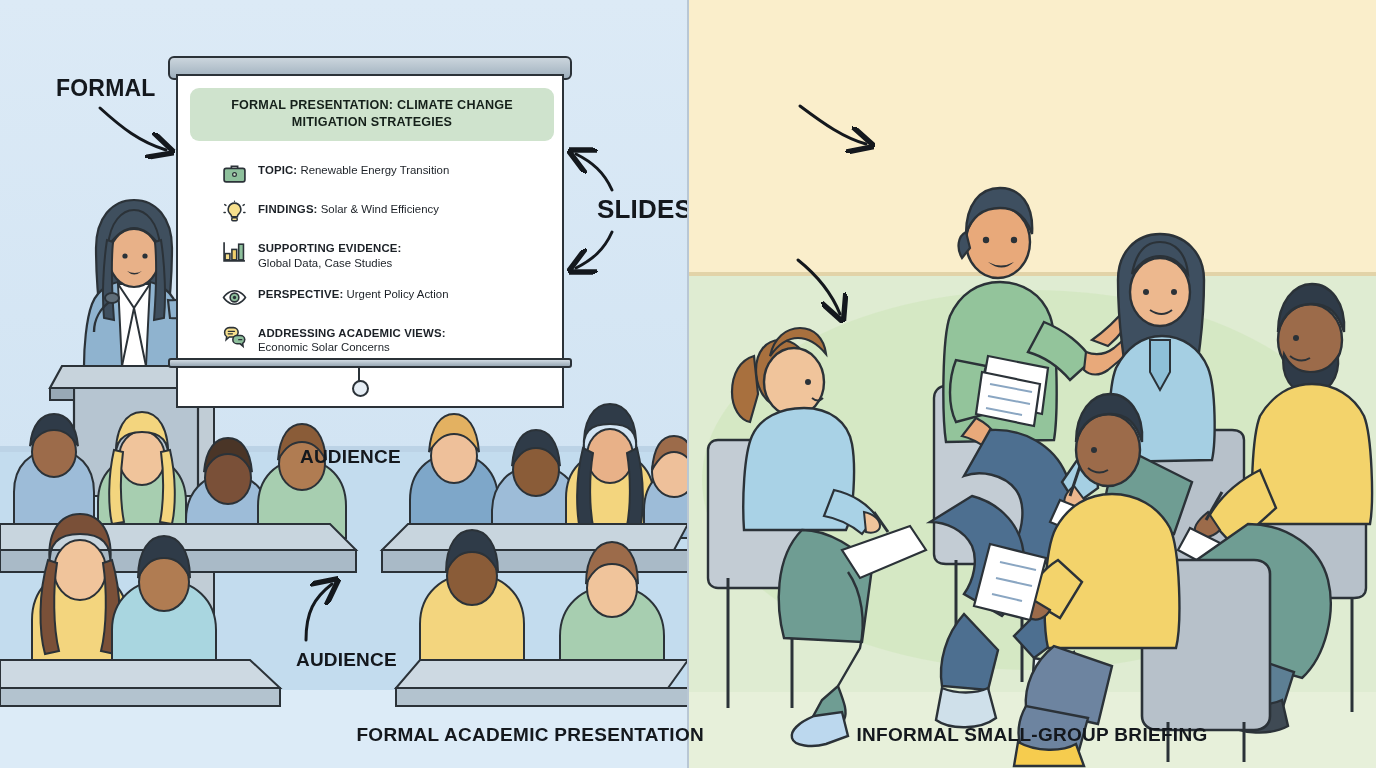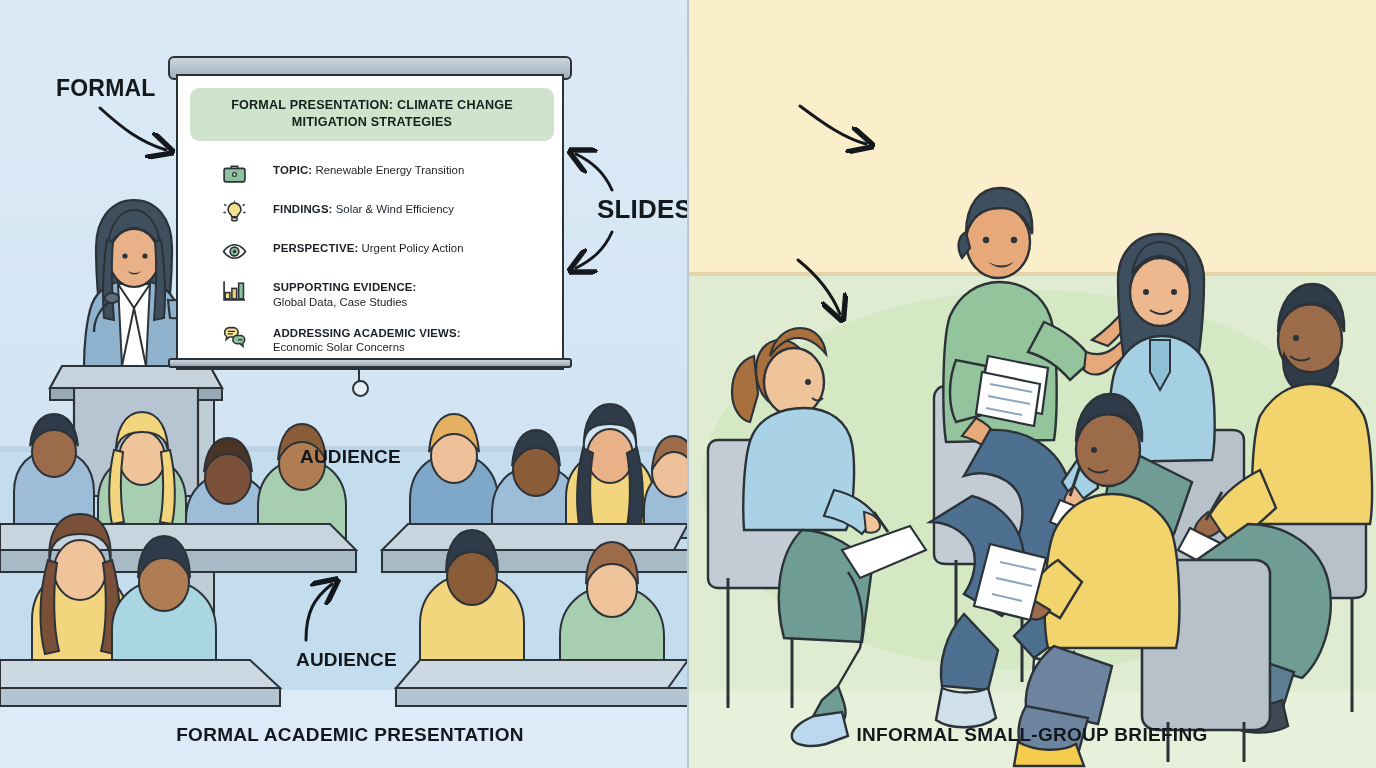--- a/index.html
+++ b/index.html
@@ -15,40 +15,40 @@
   
   .anno{position:absolute;font-weight:bold;color:#14181d;letter-spacing:.2px;
         font-family:"Liberation Sans",sans-serif;line-height:1.05;white-space:pre-line;}
   #label-formal{left:56px;top:76px;font-size:23px;}
   #label-slides{left:597px;top:196px;font-size:26px;}
   #label-audience-top{left:300px;top:447px;font-size:19px;}
   #label-audience-bottom{left:296px;top:650px;font-size:19px;}
 
   .caption{position:absolute;bottom:22px;font-size:19px;font-weight:bold;color:#14181d;
            width:688px;text-align:center;letter-spacing:.3px;}
-  #caption-left{left:6px;}
+  #caption-left{left:16px;text-align:right;}
   #caption-right{left:688px;}
 
   
-  #projector{position:absolute;left:176px;top:74px;width:388px;height:296px;
+  #projector{position:absolute;left:176px;top:74px;width:388px;height:334px;
              background:#ffffff;border:2px solid #2b3238;box-sizing:border-box;}
   #projector-roller{position:absolute;left:168px;top:56px;width:404px;height:24px;
              background:linear-gradient(#cbd5dd,#9fb0bd);border:2px solid #2b3238;border-radius:6px;box-sizing:border-box;}
   #projector-bar{position:absolute;left:168px;top:358px;width:404px;height:10px;
              background:linear-gradient(#cfd9e1,#98a8b5);border:2px solid #2b3238;border-radius:3px;box-sizing:border-box;}
   #projector-ring{position:absolute;left:352px;top:380px;width:13px;height:13px;border:2px solid #2b3238;
              border-radius:50%;background:#e6eef5;}
   #projector-ringline{position:absolute;left:358px;top:367px;width:2px;height:15px;background:#2b3238;}
 
   #slide-title{position:absolute;left:12px;top:12px;width:364px;background:#cfe3cd;
                border-radius:9px;padding:9px 6px;box-sizing:border-box;text-align:center;
                font-weight:bold;font-size:12.6px;color:#15201a;line-height:1.38;letter-spacing:.2px;}
 
   #slide-bullets{position:absolute;left:44px;top:84px;width:330px;}
-  .bullet{display:flex;align-items:flex-start;gap:26px;margin-bottom:13px;}
+  .bullet{display:flex;align-items:flex-start;gap:11px;margin-bottom:13px;}
   .bullet-ico{width:25px;height:25px;flex:0 0 25px;margin-top:1px;}
   .bullet-text{font-size:11.4px;color:#1b2026;line-height:1.3;padding-top:3px;}
   .bullet-text b{font-weight:bold;letter-spacing:.15px;}
 </style>
 </head>
 <body>
 
 <div id="stage">
 
   <div class="panel" id="left-panel">
@@ -215,38 +215,38 @@
                   <path d="M20.8 12h1.3"></path>
                 </g>
               </svg>
           </span>
           <span class="bullet-text"><b>FINDINGS:</b> <span>Solar &amp; Wind Efficiency</span></span>
         </div>
 
         <div class="bullet">
           <span class="bullet-ico">
             <svg viewBox="0 0 24 24">
-                <path d="M1.5 12S5.5 5.5 12 5.5 22.5 12 22.5 12 18.5 18.5 12 18.5 1.5 12 1.5 12z" fill="#ffffff" stroke="#2b3238" stroke-width="1.6"></path>
-                <circle cx="12" cy="12" r="4.2" fill="#8ec09c" stroke="#2b3238" stroke-width="1.5"></circle>
-                <circle cx="12" cy="12" r="1.6" fill="#2b3238"></circle>
-              </svg>
-          </span>
-          <span class="bullet-text"><b>PERSPECTIVE:</b> <span>Urgent Policy Action</span></span>
-        </div>
-
-        <div class="bullet">
-          <span class="bullet-ico">
-            <svg viewBox="0 0 24 24">
                 <rect x="3" y="14" width="4.6" height="6" fill="#f7e08d" stroke="#2b3238" stroke-width="1.5"></rect>
                 <rect x="9.5" y="10" width="4.6" height="10" fill="#f2cf6b" stroke="#2b3238" stroke-width="1.5"></rect>
                 <rect x="16" y="5" width="4.6" height="15" fill="#8ec09c" stroke="#2b3238" stroke-width="1.5"></rect>
                 <path d="M2 3v18h20" fill="none" stroke="#2b3238" stroke-width="1.6"></path>
               </svg>
           </span>
           <span class="bullet-text"><b>SUPPORTING EVIDENCE:</b><br><span>Global Data, Case Studies</span></span>
+        </div>
+
+        <div class="bullet">
+          <span class="bullet-ico">
+            <svg viewBox="0 0 24 24">
+                <path d="M1.5 12S5.5 5.5 12 5.5 22.5 12 22.5 12 18.5 18.5 12 18.5 1.5 12 1.5 12z" fill="#ffffff" stroke="#2b3238" stroke-width="1.6"></path>
+                <circle cx="12" cy="12" r="4.2" fill="#8ec09c" stroke="#2b3238" stroke-width="1.5"></circle>
+                <circle cx="12" cy="12" r="1.6" fill="#2b3238"></circle>
+              </svg>
+          </span>
+          <span class="bullet-text"><b>PERSPECTIVE:</b> <span>Urgent Policy Action</span></span>
         </div>
 
         <div class="bullet">
           <span class="bullet-ico">
             <svg viewBox="0 0 24 24">
                 <path d="M2.5 8a4.5 4.5 0 0 1 4.5-4.5h4A4.5 4.5 0 0 1 15.5 8a4.5 4.5 0 0 1-4.5 4.5H7l-3 2.6.5-3A4.5 4.5 0 0 1 2.5 8z" fill="#f7e08d" stroke="#2b3238" stroke-width="1.5"></path>
                 <path d="M21.8 15a4 4 0 0 0-4-4h-3.4a4 4 0 0 0 0 8h3.1l2.7 2.3-.4-2.6a4 4 0 0 0 2-3.7z" fill="#8ec09c" stroke="#2b3238" stroke-width="1.5"></path>
                 <g stroke="#2b3238" stroke-width="1.2" stroke-linecap="round">
                   <path d="M6 7h6"></path>
                   <path d="M6 9.4h4"></path>

